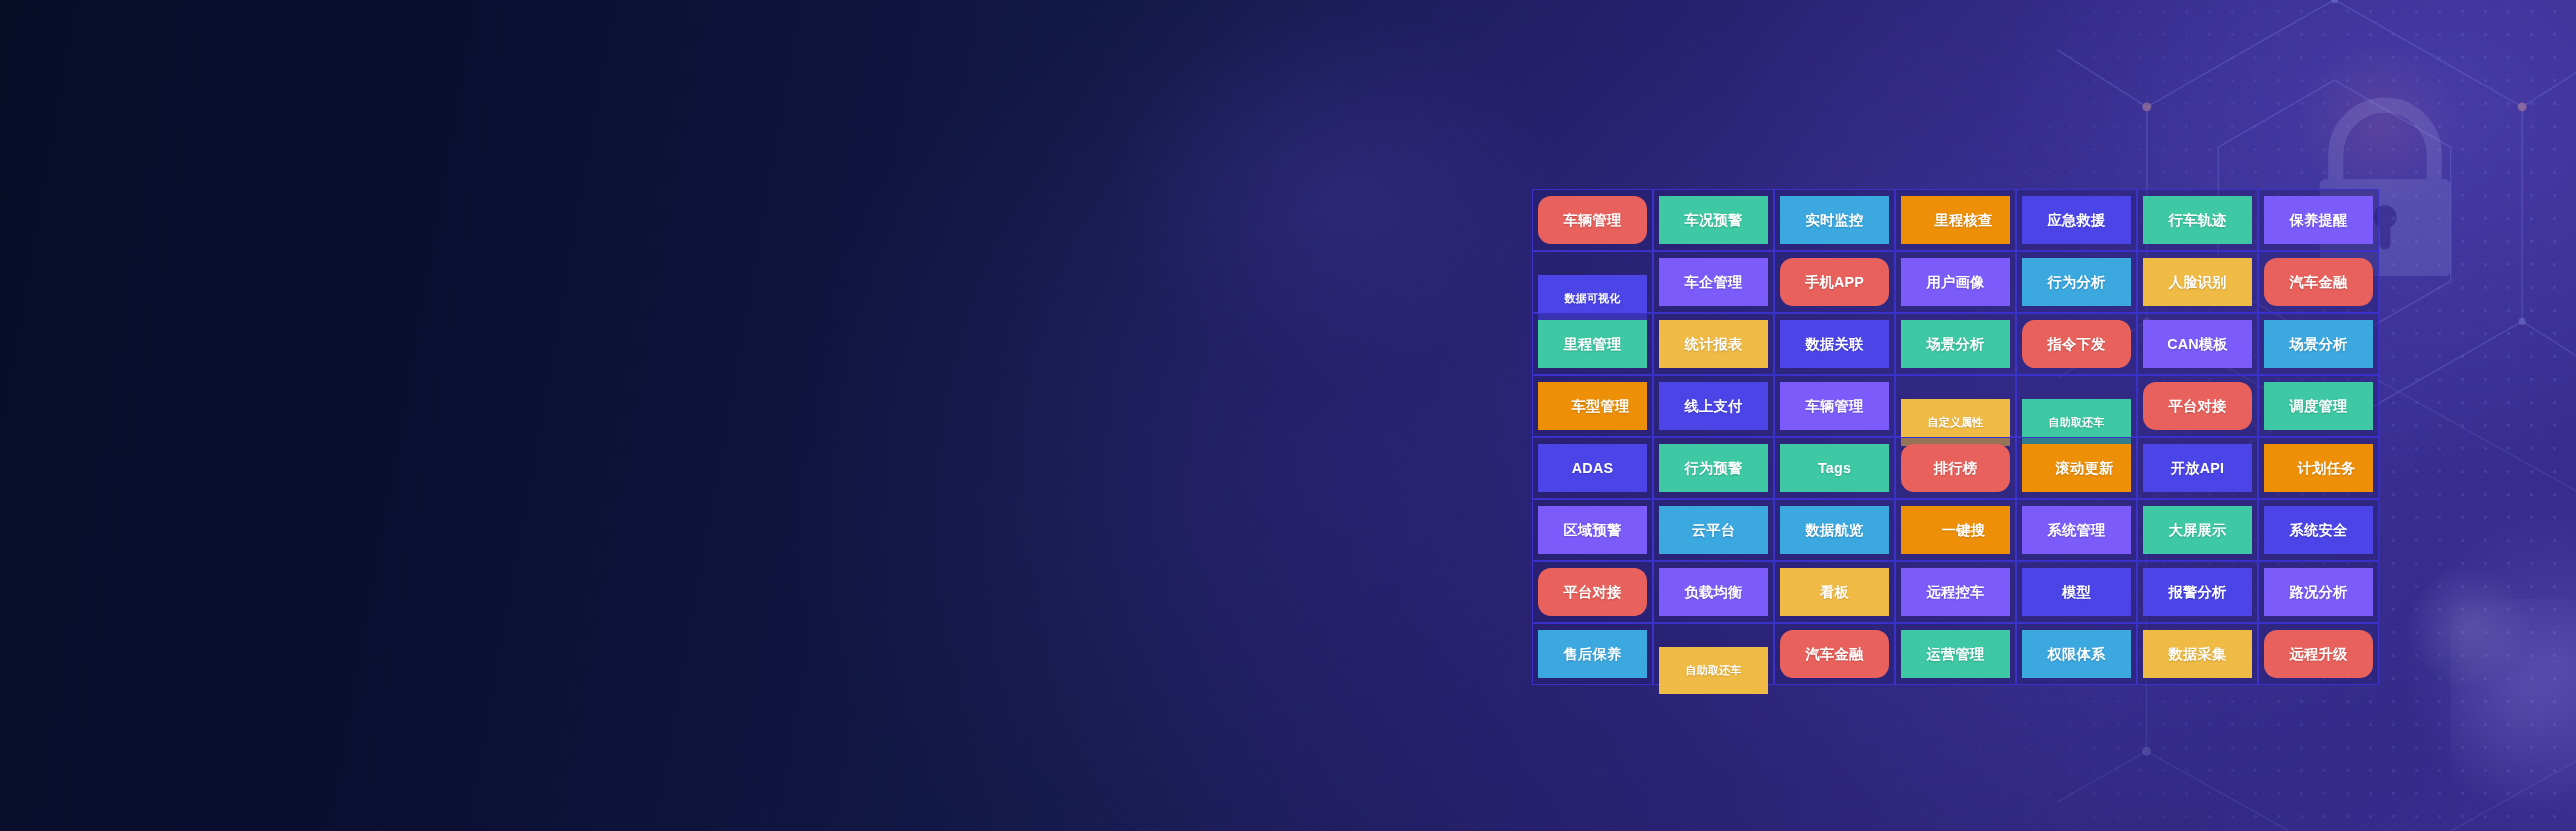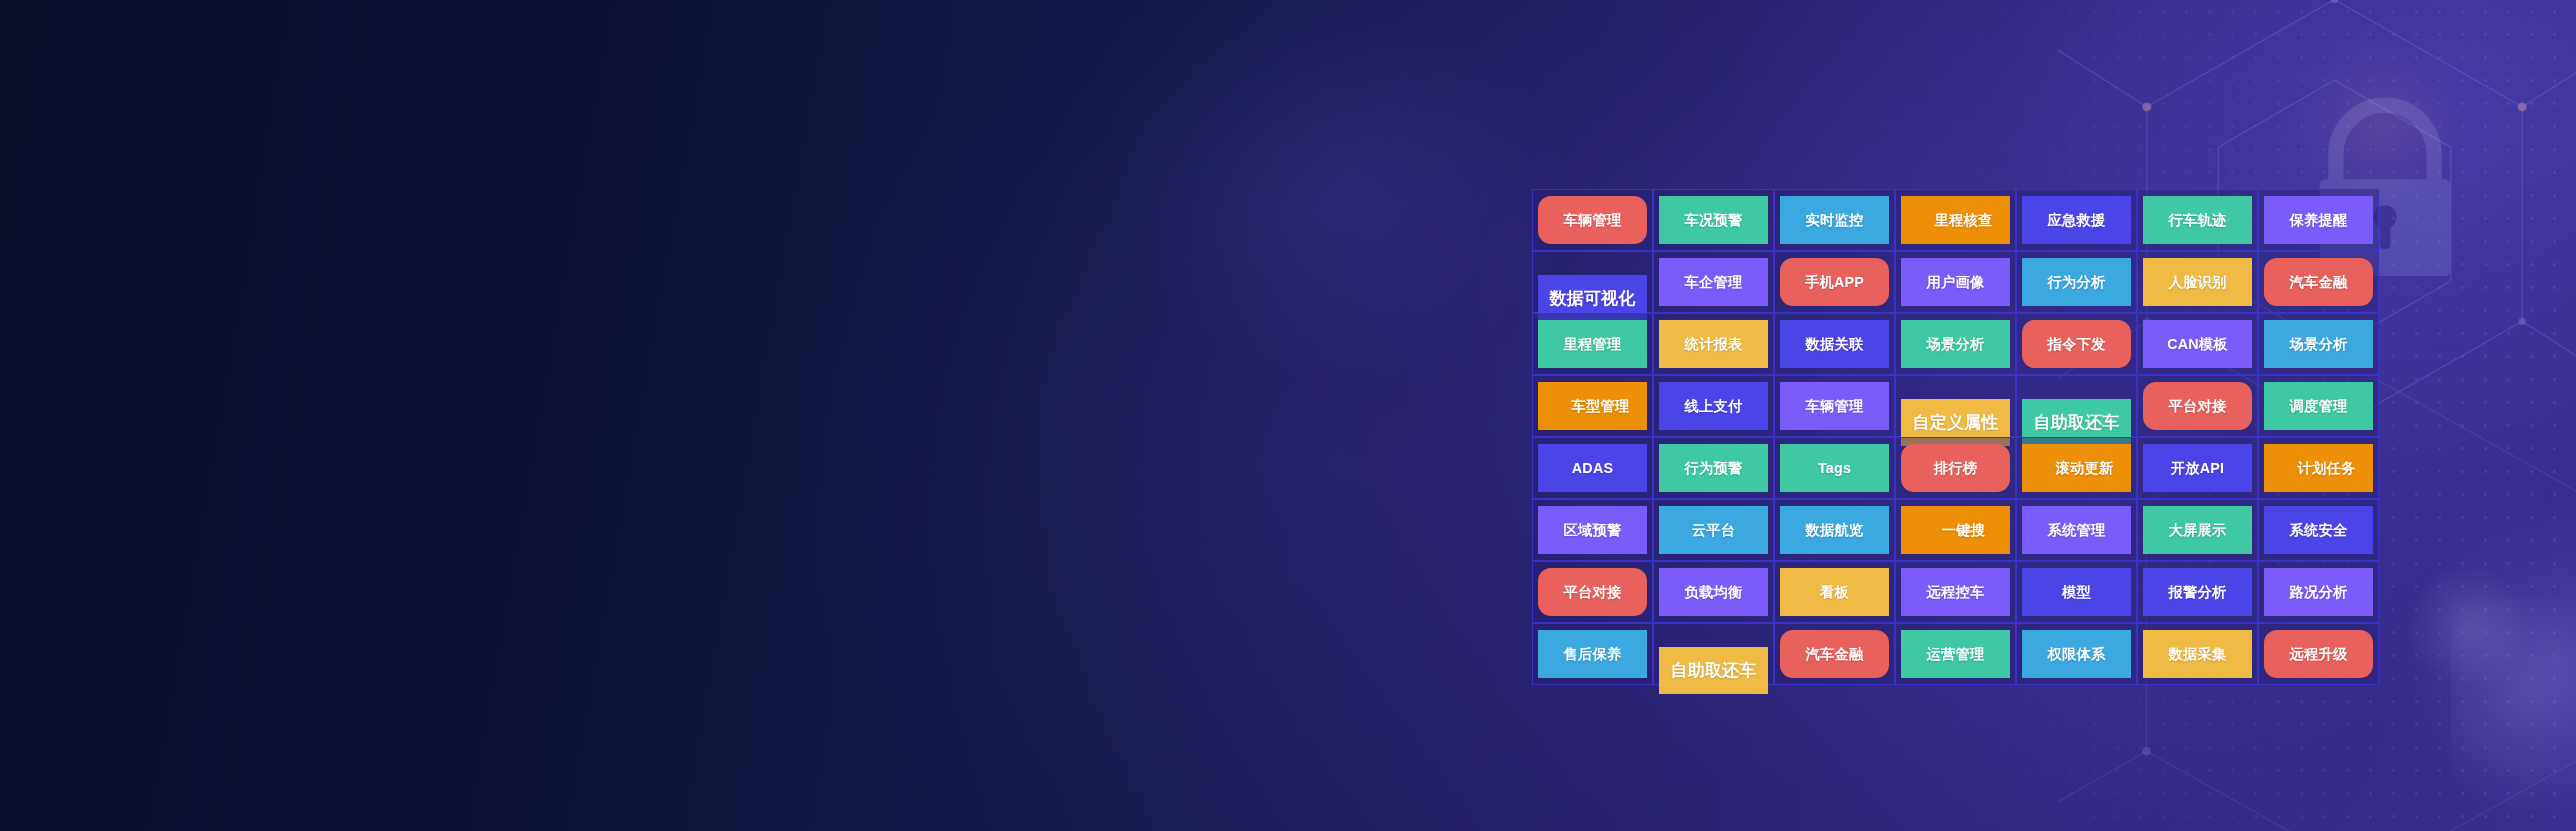--- a/index.html
+++ b/index.html
@@ -106,21 +106,21 @@
     align-items: center;
     justify-content: center;
     font-size: 14.3px;
     font-weight: 700;
     color: #ffffff;
     letter-spacing: 0.2px;
     line-height: 1;
     white-space: nowrap;
     text-shadow: 0 0.9px 1.8px rgba(0,0,0,0.18);
   }
-  .tile-face.small { font-size: 17px; margin-top: 33px; }
+  .tile-face.small { font-size: 11px; margin-top: 33px; }
 
   
   .c-red    { background: #e8615c; border-radius: 13px; }
   .c-teal   { background: #3ec8a4; }
   .c-blue   { background: #3ba8e0; }
   .c-orange { background: #ed8f07; padding-left: 16px; }
   .c-indigo { background: #4b45e8; }
   .c-violet { background: #7b5cfa; }
   .c-amber  { background: #f0bb44; }
 </style>

